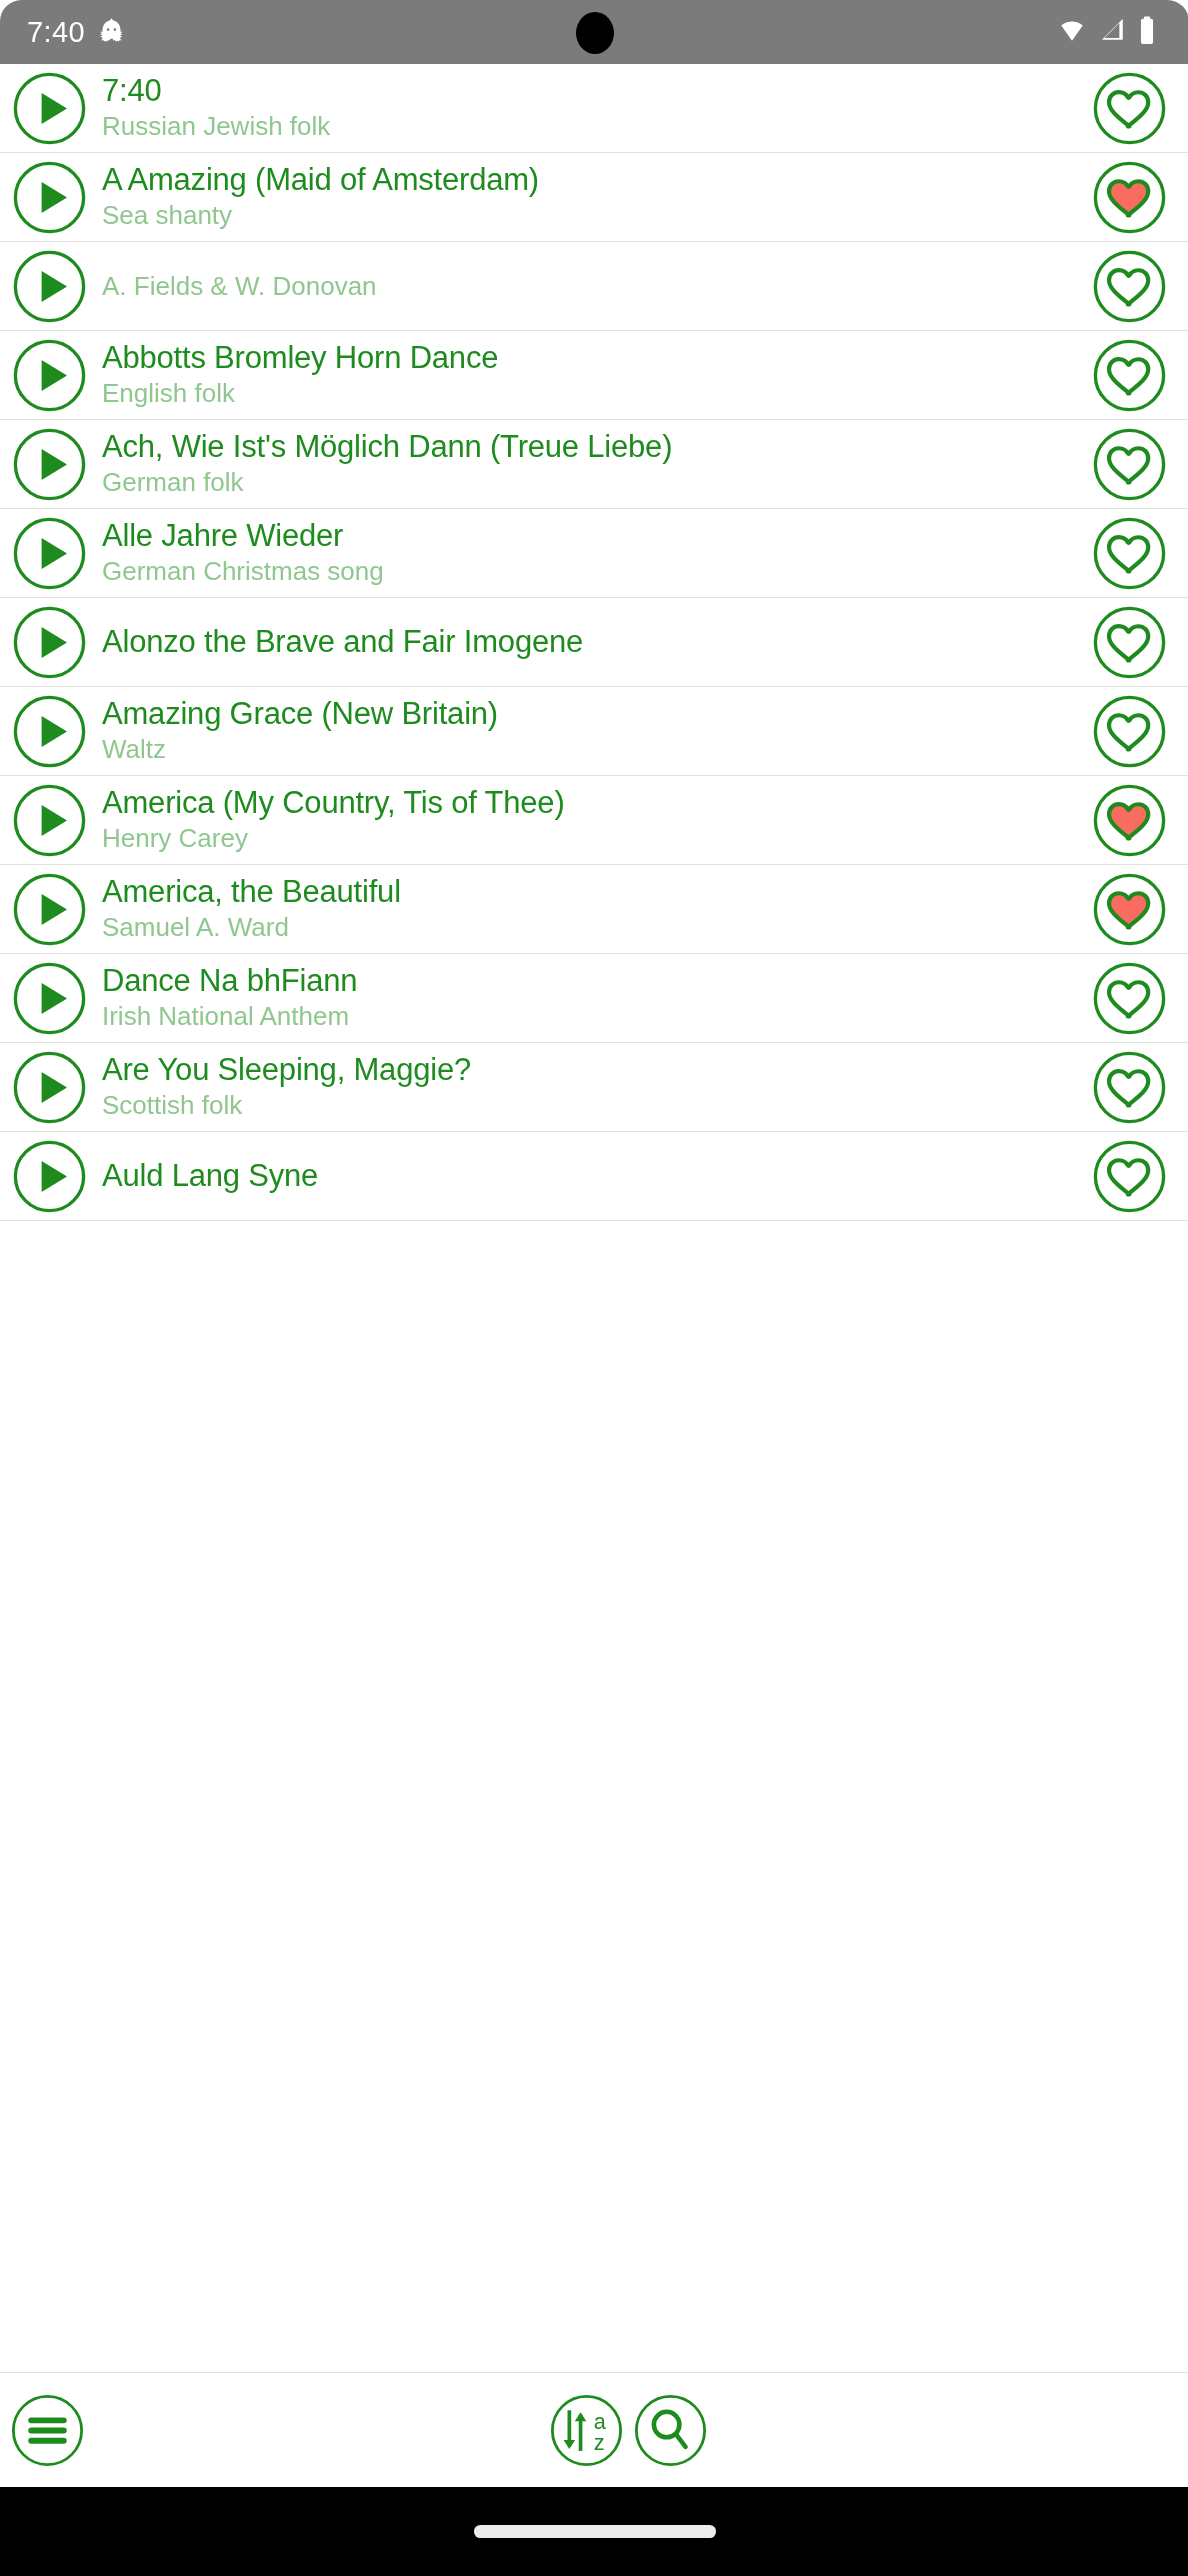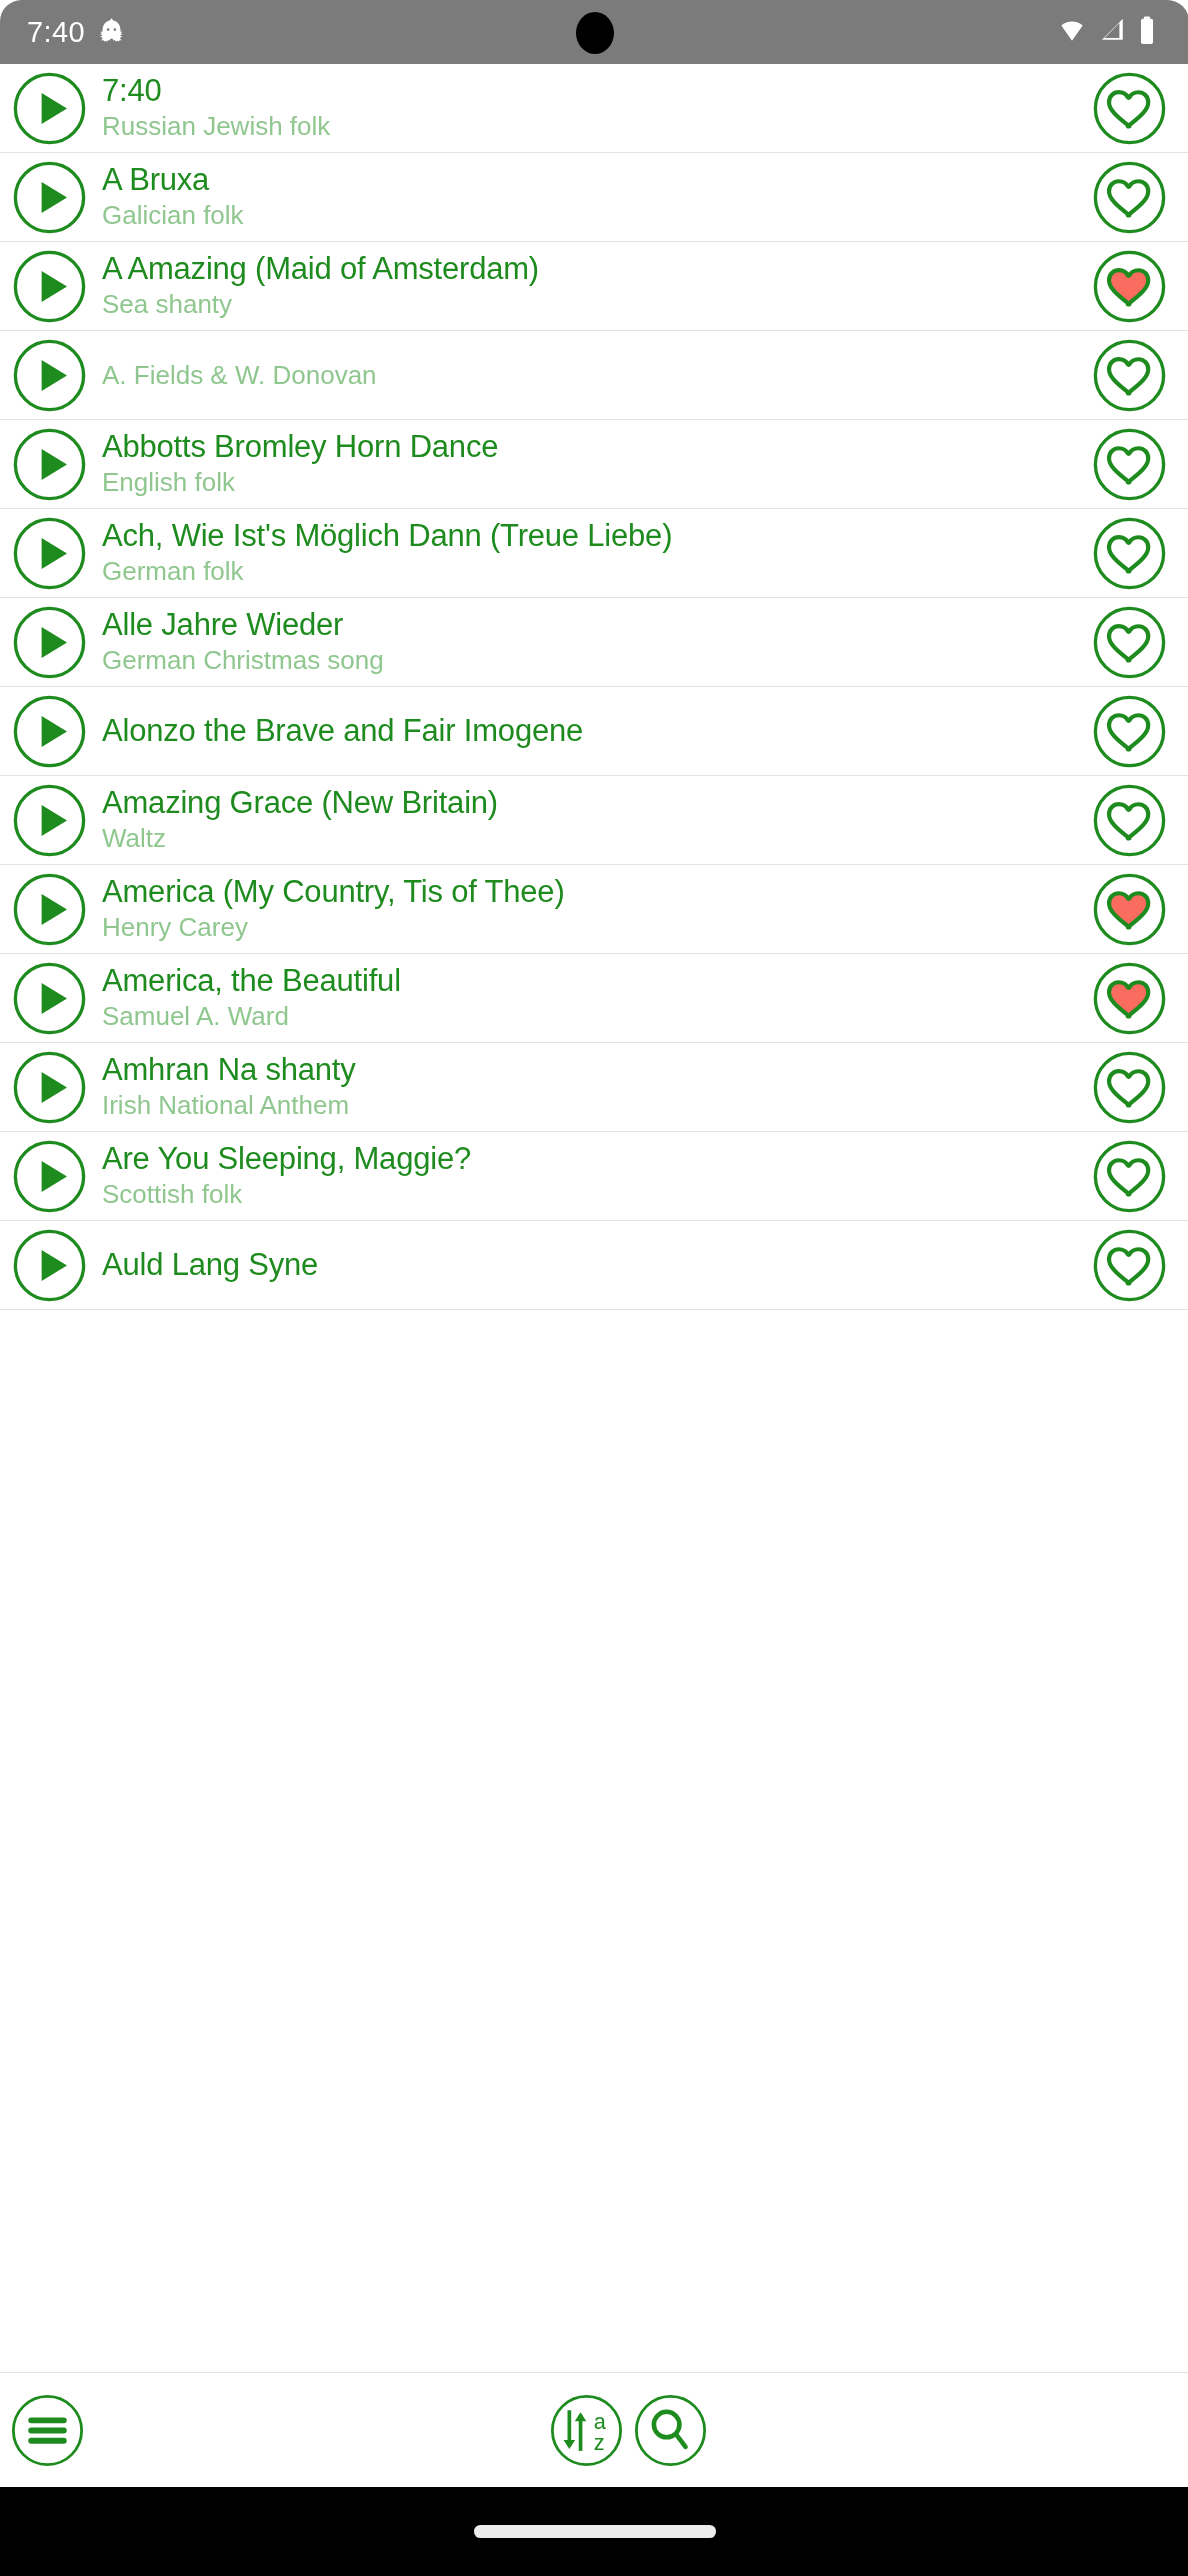--- a/index.html
+++ b/index.html
@@ -151,38 +151,20 @@
         </div>
       </div>
       <div class="row">
         <div class="play-btn">
           <svg width="77" height="77" viewBox="0 0 44 44">
             <circle cx="22" cy="22" r="19.5" fill="none" stroke="#1e8b1e" stroke-width="1.9"></circle>
             <polygon points="17.5,13.2 32,22 17.5,30.8" fill="#1e8b1e"></polygon>
           </svg>
         </div>
         <div class="row-text">
-          <div class="row-title">A Bruxa</div>
-          <div class="row-sub">Galician folk</div>
-        </div>
-        <div class="fav-btn">
-          <svg width="77" height="77" viewBox="0 0 44 44">
-            <circle cx="22" cy="22" r="19.5" fill="none" stroke="#1e8b1e" stroke-width="1.9"></circle>
-            <path d="M22 32.2 C14.3 26.4 10.3 22.6 10.3 18.4 c0-3.3 2.5-5.7 5.6-5.7 2.3 0 4.4 1.4 5.3 3.1 .1 .2 .5 .2 .6 0 .9-1.7 3-3.1 5.3-3.1 3.1 0 5.6 2.4 5.6 5.7 0 4.2-4 8-11.7 13.8z" fill="none" stroke="#1e8b1e" stroke-width="2.4" stroke-linejoin="round"></path>
-          </svg>
-        </div>
-      </div>
-      <div class="row">
-        <div class="play-btn">
-          <svg width="77" height="77" viewBox="0 0 44 44">
-            <circle cx="22" cy="22" r="19.5" fill="none" stroke="#1e8b1e" stroke-width="1.9"></circle>
-            <polygon points="17.5,13.2 32,22 17.5,30.8" fill="#1e8b1e"></polygon>
-          </svg>
-        </div>
-        <div class="row-text">
           <div class="row-title">A Amazing (Maid of Amsterdam)</div>
           <div class="row-sub">Sea shanty</div>
         </div>
         <div class="fav-btn">
           <svg width="77" height="77" viewBox="0 0 44 44">
             <circle cx="22" cy="22" r="19.5" fill="none" stroke="#1e8b1e" stroke-width="1.9"></circle>
             <path d="M22 32.2 C14.3 26.4 10.3 22.6 10.3 18.4 c0-3.3 2.5-5.7 5.6-5.7 2.3 0 4.4 1.4 5.3 3.1 .1 .2 .5 .2 .6 0 .9-1.7 3-3.1 5.3-3.1 3.1 0 5.6 2.4 5.6 5.7 0 4.2-4 8-11.7 13.8z" fill="#fa6b60" stroke="#1e8b1e" stroke-width="2.4" stroke-linejoin="round"></path>
           </svg>
         </div>
       </div>
@@ -329,21 +311,21 @@
         </div>
       </div>
       <div class="row">
         <div class="play-btn">
           <svg width="77" height="77" viewBox="0 0 44 44">
             <circle cx="22" cy="22" r="19.5" fill="none" stroke="#1e8b1e" stroke-width="1.9"></circle>
             <polygon points="17.5,13.2 32,22 17.5,30.8" fill="#1e8b1e"></polygon>
           </svg>
         </div>
         <div class="row-text">
-          <div class="row-title">Amhran Na shanty</div>
+          <div class="row-title">Dance Na bhFiann</div>
           <div class="row-sub">Irish National Anthem</div>
         </div>
         <div class="fav-btn">
           <svg width="77" height="77" viewBox="0 0 44 44">
             <circle cx="22" cy="22" r="19.5" fill="none" stroke="#1e8b1e" stroke-width="1.9"></circle>
             <path d="M22 32.2 C14.3 26.4 10.3 22.6 10.3 18.4 c0-3.3 2.5-5.7 5.6-5.7 2.3 0 4.4 1.4 5.3 3.1 .1 .2 .5 .2 .6 0 .9-1.7 3-3.1 5.3-3.1 3.1 0 5.6 2.4 5.6 5.7 0 4.2-4 8-11.7 13.8z" fill="none" stroke="#1e8b1e" stroke-width="2.4" stroke-linejoin="round"></path>
           </svg>
         </div>
       </div>
       <div class="row">

